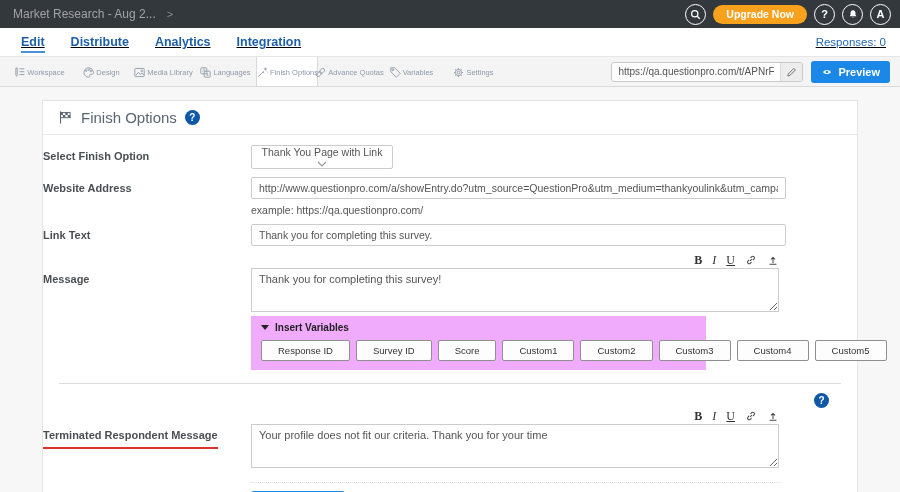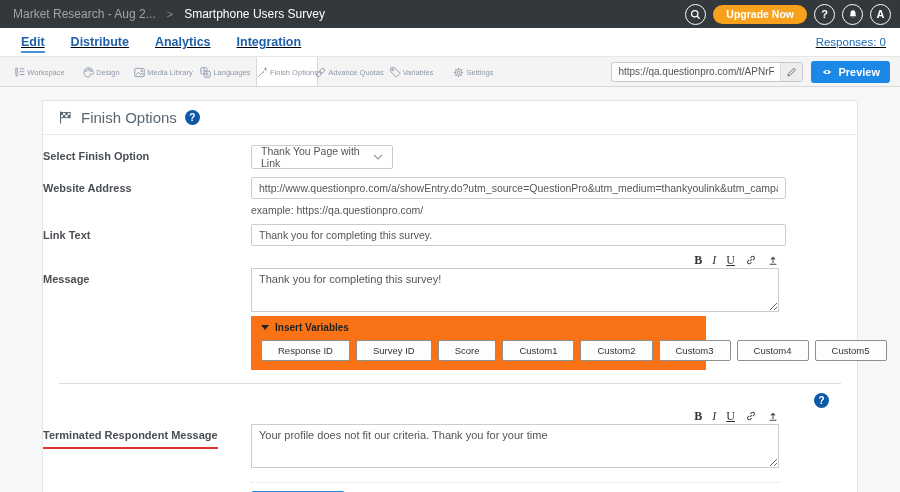--- a/index.html
+++ b/index.html
@@ -61,34 +61,34 @@
     font-size:10px; font-weight:bold; display:flex; align-items:center; justify-content:center;
     cursor:pointer; border:none; padding:0; flex:none; }
 
   .form { padding-top:10px; }
   .frow { display:flex; align-items:flex-start; margin-bottom:8px; }
   .flabel { width:196px; text-align:left; font-size:11px; font-weight:bold; color:#4a4f54;
     padding-top:5px; flex:none; line-height:1.25; }
   .fctrl { margin-left:12px; min-width:0; }
   .fake-select { width:142px; height:24px; border:1px solid #ccc; border-radius:2px;
     display:flex; align-items:center; justify-content:space-between; padding:0 9px;
-    font-size:10.5px; color:#555; background:#fff; cursor:pointer; }
+    font-size:10.5px; color:#555; background:#fff; cursor:pointer;flex-direction:column; }
   .tinput { width:535px; height:22px; border:1px solid #ccc; border-radius:2px; font-size:10.5px;
     color:#555; padding:0 7px; font-family:inherit; background:#fff; }
   .hint { font-size:10.5px; color:#555; margin-top:5px; }
   .editor-row { margin-bottom:2px; }
   .editor-bar { width:528px; display:flex; justify-content:flex-end; align-items:center; gap:10px; }
   .eb { border:none; background:transparent; padding:0; cursor:pointer; font-size:12px; color:#333;
     line-height:1; display:flex; align-items:center; }
   .eb-b { font-family:"Liberation Serif", serif; font-weight:bold; }
   .eb-i { font-family:"Liberation Serif", serif; font-style:italic; }
   .eb-u { font-family:"Liberation Serif", serif; text-decoration:underline; }
   .tarea { width:528px; height:44px; border:1px solid #ccc; font-size:11px; color:#555;
     padding:4px 7px; font-family:inherit; resize:vertical; }
-  .iv-panel { width:455px; background:#f97316; padding:6px 10px 9px; }
+  .iv-panel { width:455px; background:#f0abfc; padding:6px 10px 9px; }
   .iv-head { font-size:10px; font-weight:bold; color:#222; display:flex; align-items:center;
     gap:6px; cursor:pointer; }
   .iv-caret { width:0; height:0; border-left:4px solid transparent; border-right:4px solid transparent;
     border-top:5px solid #222; }
   .iv-buttons { display:flex; gap:6px; margin-top:7px; flex-wrap:nowrap; }
   .iv-btn { background:#fdfdfd; border:1px solid #8f8f8f; border-radius:2px; font-size:9.5px;
     color:#333; padding:4px 16px; cursor:pointer; white-space:nowrap; font-family:inherit; }
   .divider { height:1px; background:#ddd; margin:13px 16px 0; }
   .help-row { display:flex; justify-content:flex-end; padding:9px 28px 2px 0; }
   .red-underline { border-bottom:2px solid #e0312e; padding-bottom:4px; display:inline-block; }
@@ -97,21 +97,20 @@
   .save-btn { background:#1b87e6; color:#fff; border:none; border-radius:3px; font-size:10.5px;
     font-weight:bold; padding:6px 11px; cursor:pointer; font-family:inherit; }
 </style>
 </head>
 <body>
 
 <header class="topbar">
   <nav class="crumbs">
     <span class="crumb-folder">Market Research - Aug 2...</span>
     <span class="crumb-sep">&gt;</span>
-    <span class="crumb-survey">Smartphone Users Survey</span>
   </nav>
   <div class="topbar-right">
     <button class="circle-btn">
       <span style="display:flex">
         <svg width="13" height="13" viewBox="0 0 14 14">
             <circle cx="6.2" cy="6.2" r="3.4" stroke="#fff" stroke-width="1.4" fill="none"></circle>
             <path d="M8.8 8.8 l2.8 2.8" stroke="#fff" stroke-width="1.4"></path>
           </svg>
       </span>
     </button>

